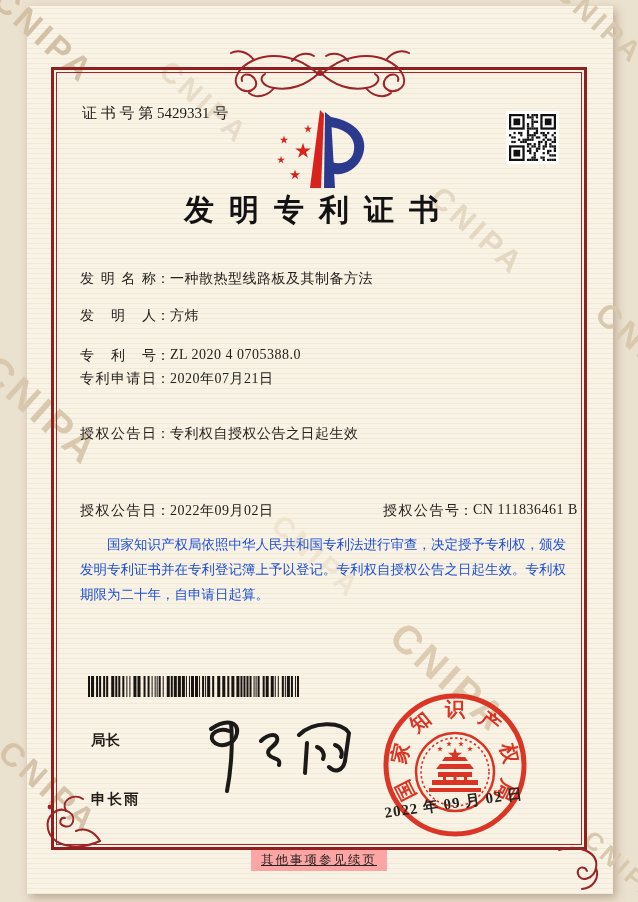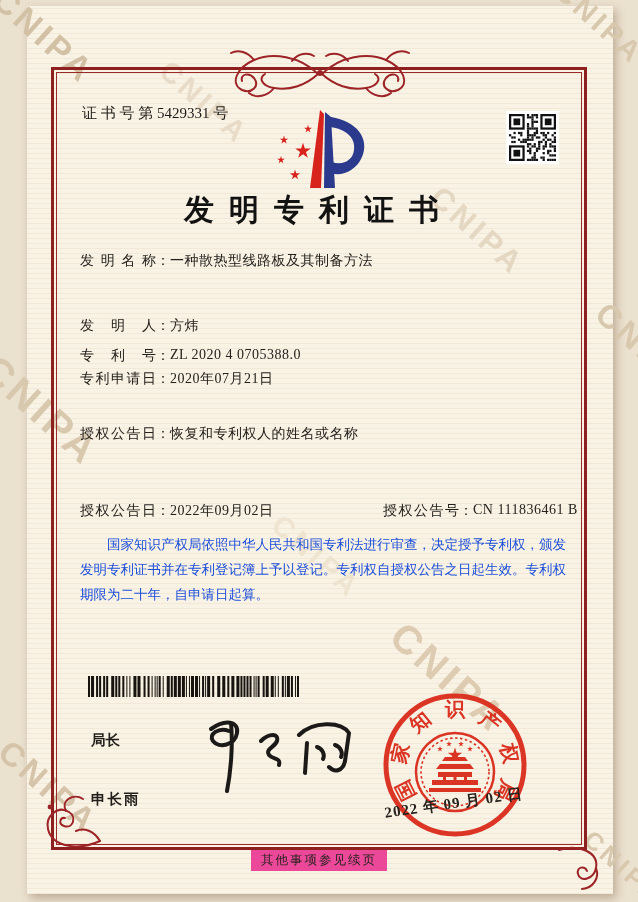--- a/index.html
+++ b/index.html
@@ -65,22 +65,22 @@
   .seal{position:absolute;left:326px;top:620px;width:150px;height:150px;mix-blend-mode:multiply;z-index:5;}
   .seal-ch{fill:#d92a1a;font-size:20px;font-weight:bold;text-anchor:middle;font-family:"Liberation Serif","DejaVu Serif",serif;}
   .seal-date{
     position:absolute;left:330px;top:724px;z-index:6;
     font-size:15px;font-weight:bold;color:#26221d;letter-spacing:1px;
     transform:rotate(-8deg);white-space:nowrap;
   }
   .page-footer{position:absolute;left:0;top:756px;width:100%;text-align:center;font-size:11.5px;color:#33302b;}
   .note{
     position:absolute;left:50%;top:850px;transform:translateX(-50%);
-    background:#ec4899;padding:2px 10px;font-size:12.5px;letter-spacing:2px;color:#26231e;
-    white-space:nowrap;z-index:4;
+    background:#fca5a5;padding:2px 10px;font-size:12.5px;letter-spacing:2px;color:#26231e;
+    white-space:nowrap;z-index:4;text-decoration:underline;
   }
 </style>
 </head>
 <body>
 
 <div class="paper"></div>
 
 <span class="wm" style="left:-18px;top:16px;font-size:34px;color:#d3c1a6;">CNIPA</span>
 <span class="wm" style="left:150px;top:86px;font-size:29px;color:#e8dcc8;">CNIPA</span>
 <span class="wm" style="left:545px;top:6px;font-size:29px;color:#d8c8ae;">CNIPA</span>
@@ -268,34 +268,34 @@
         <rect x="15" y="20" width="1" height="1" fill="#111"></rect>
         <rect x="17" y="20" width="1" height="1" fill="#111"></rect>
         <rect x="18" y="20" width="1" height="1" fill="#111"></rect>
         <rect x="19" y="20" width="1" height="1" fill="#111"></rect>
         <rect x="20" y="20" width="1" height="1" fill="#111"></rect>
       </svg>
     </div>
 
   <div class="title">发明专利证书</div>
 
-  <div class="frow" style="top:182px">
+  <div class="frow" style="top:200px">
     <span class="flabel">发明名称</span><span class="fcolon">：</span><span class="fvalue">一种散热型线路板及其制备方法</span>
   </div>
-  <div class="frow" style="top:247px">
+  <div class="frow" style="top:237px">
     <span class="flabel">发明人</span><span class="fcolon">：</span><span class="fvalue">方炜</span>
   </div>
   <div class="frow" style="top:277px">
     <span class="flabel">专利号</span><span class="fcolon">：</span><span class="fvalue">ZL 2020 4 0705388.0</span>
   </div>
   <div class="frow" style="top:300px">
     <span class="flabel">专利申请日</span><span class="fcolon">：</span><span class="fvalue">2020年07月21日</span>
   </div>
   <div class="frow" style="top:355px">
-    <span class="flabel">授权公告日</span><span class="fcolon">：</span><span class="fvalue">恢复和专利权人的姓名或名称</span>
+    <span class="flabel">授权公告日</span><span class="fcolon">：</span><span class="fvalue">专利权自授权公告之日起生效</span>
   </div>
   <div class="frow" style="top:432px">
     <span class="flabel">授权公告日</span><span class="fcolon">：</span><span class="fvalue">2022年09月02日</span>
     <span class="grant2">
       <span class="flabel">授权公告号</span><span class="fcolon">：</span><span class="fvalue">CN 111836461 B</span>
     </span>
   </div>
 
   <div class="paras">
     <p>国家知识产权局依照中华人民共和国专利法进行审查，决定授予专利权，颁发发明专利证书并在专利登记簿上予以登记。专利权自授权公告之日起生效。专利权期限为二十年，自申请日起算。</p>

